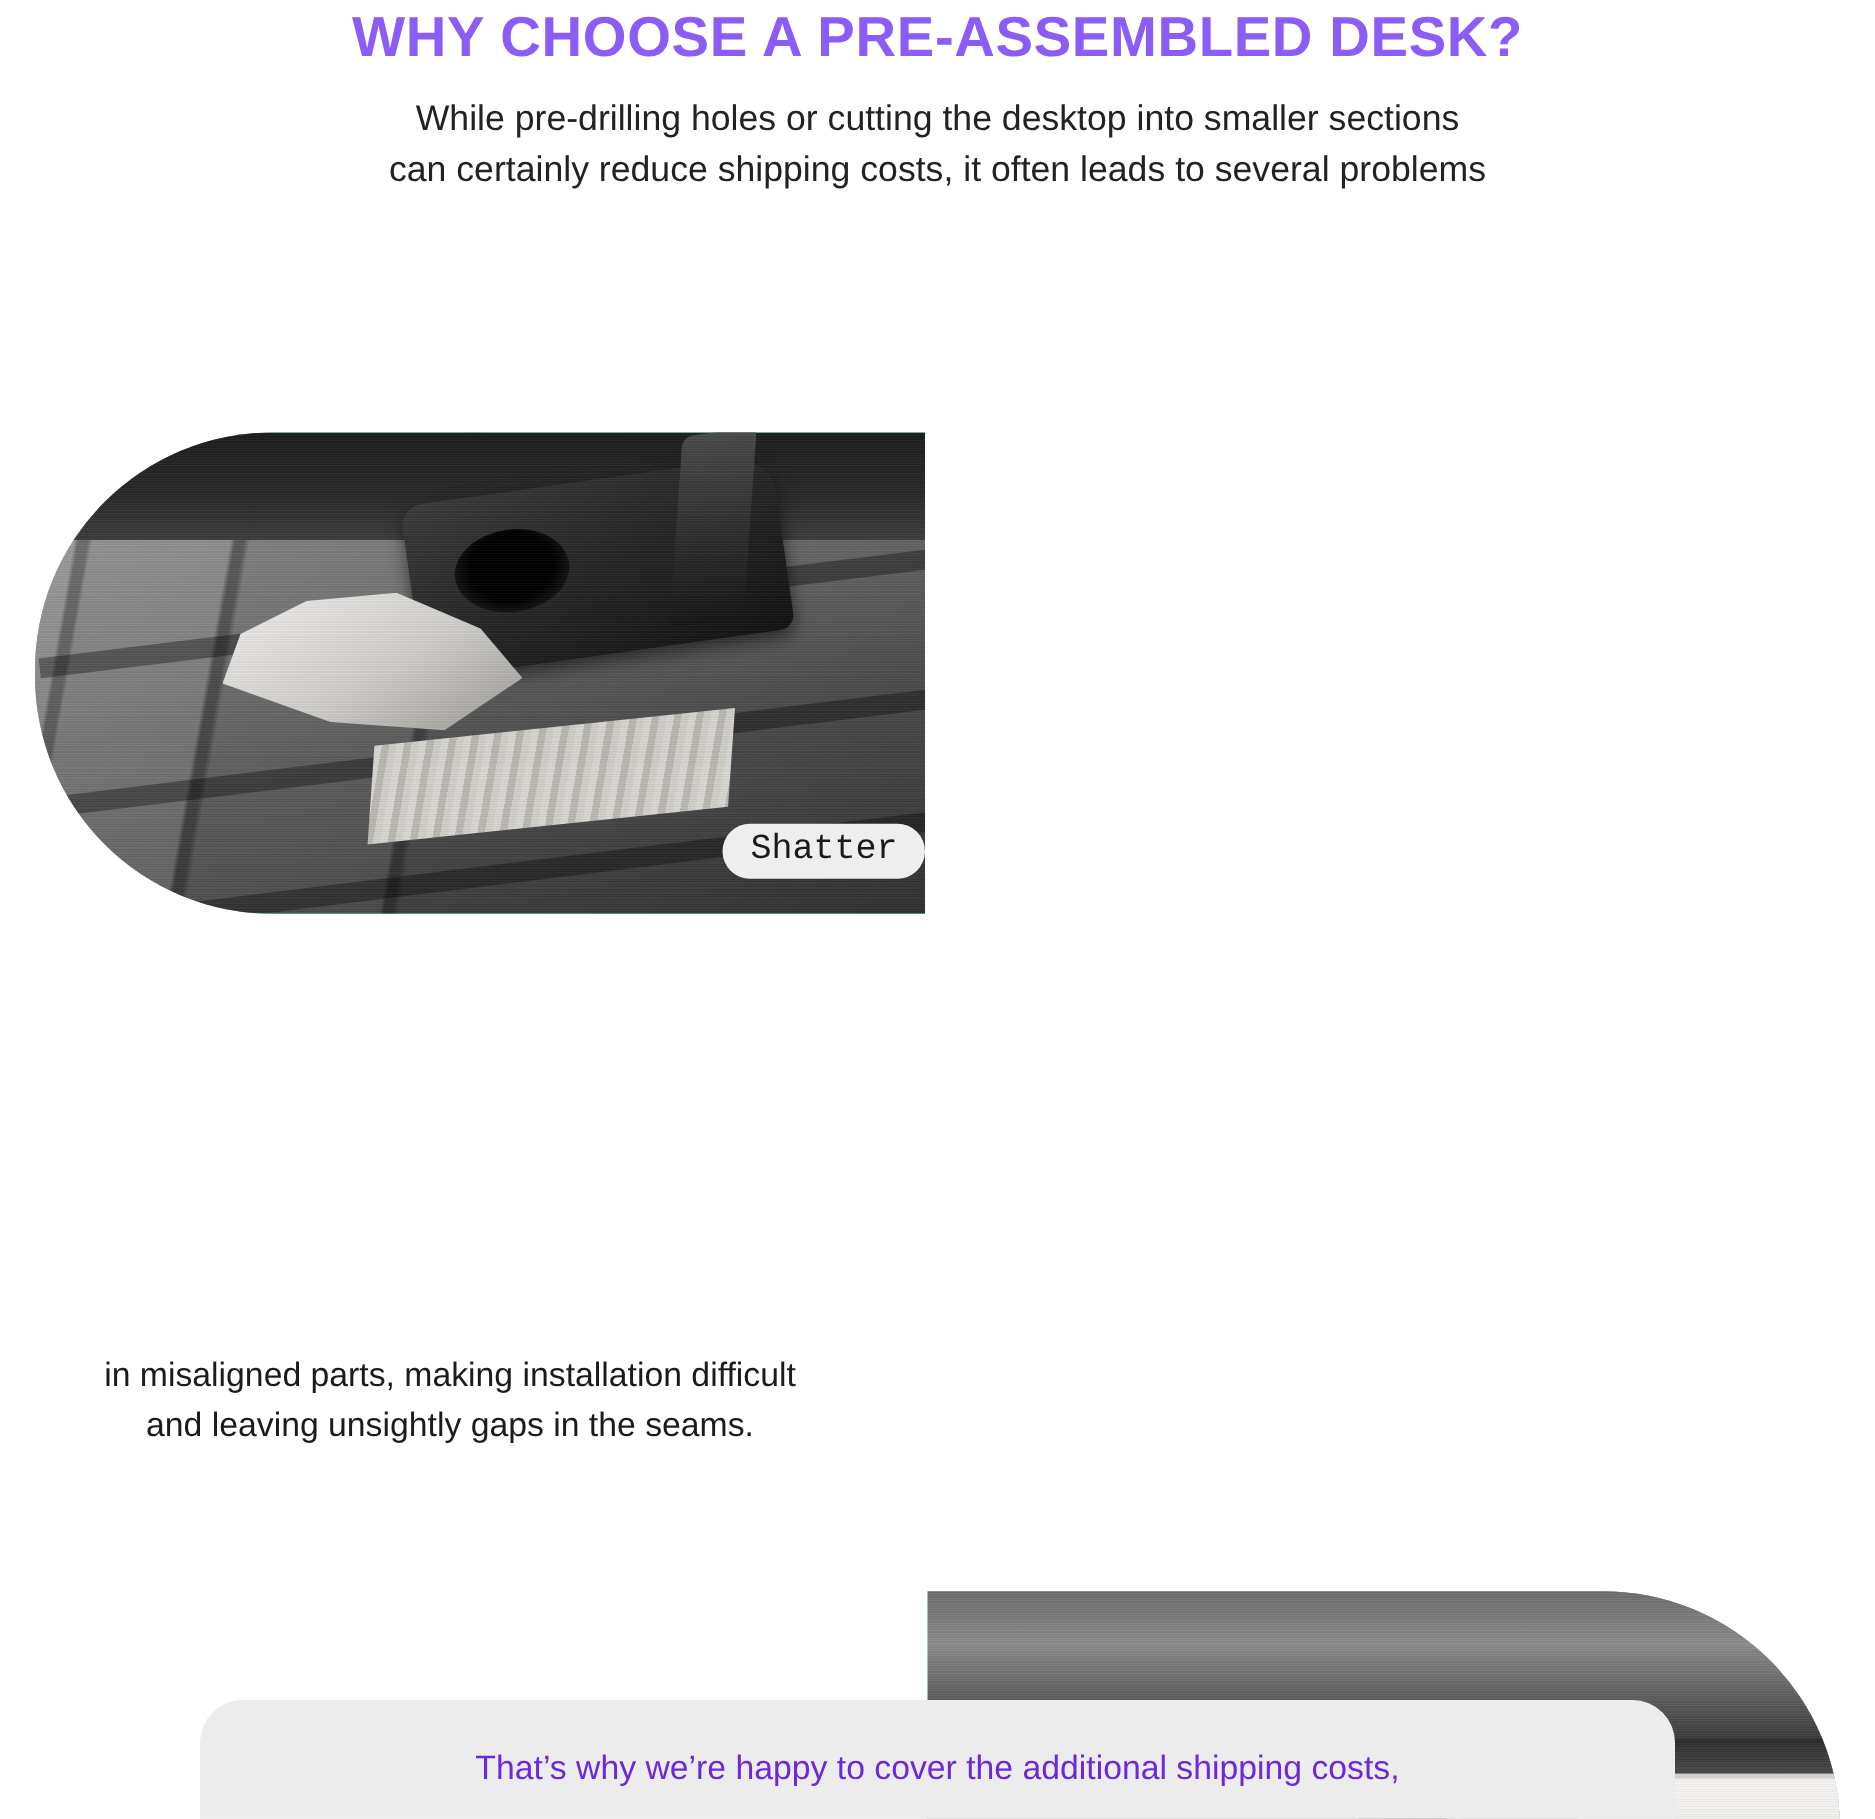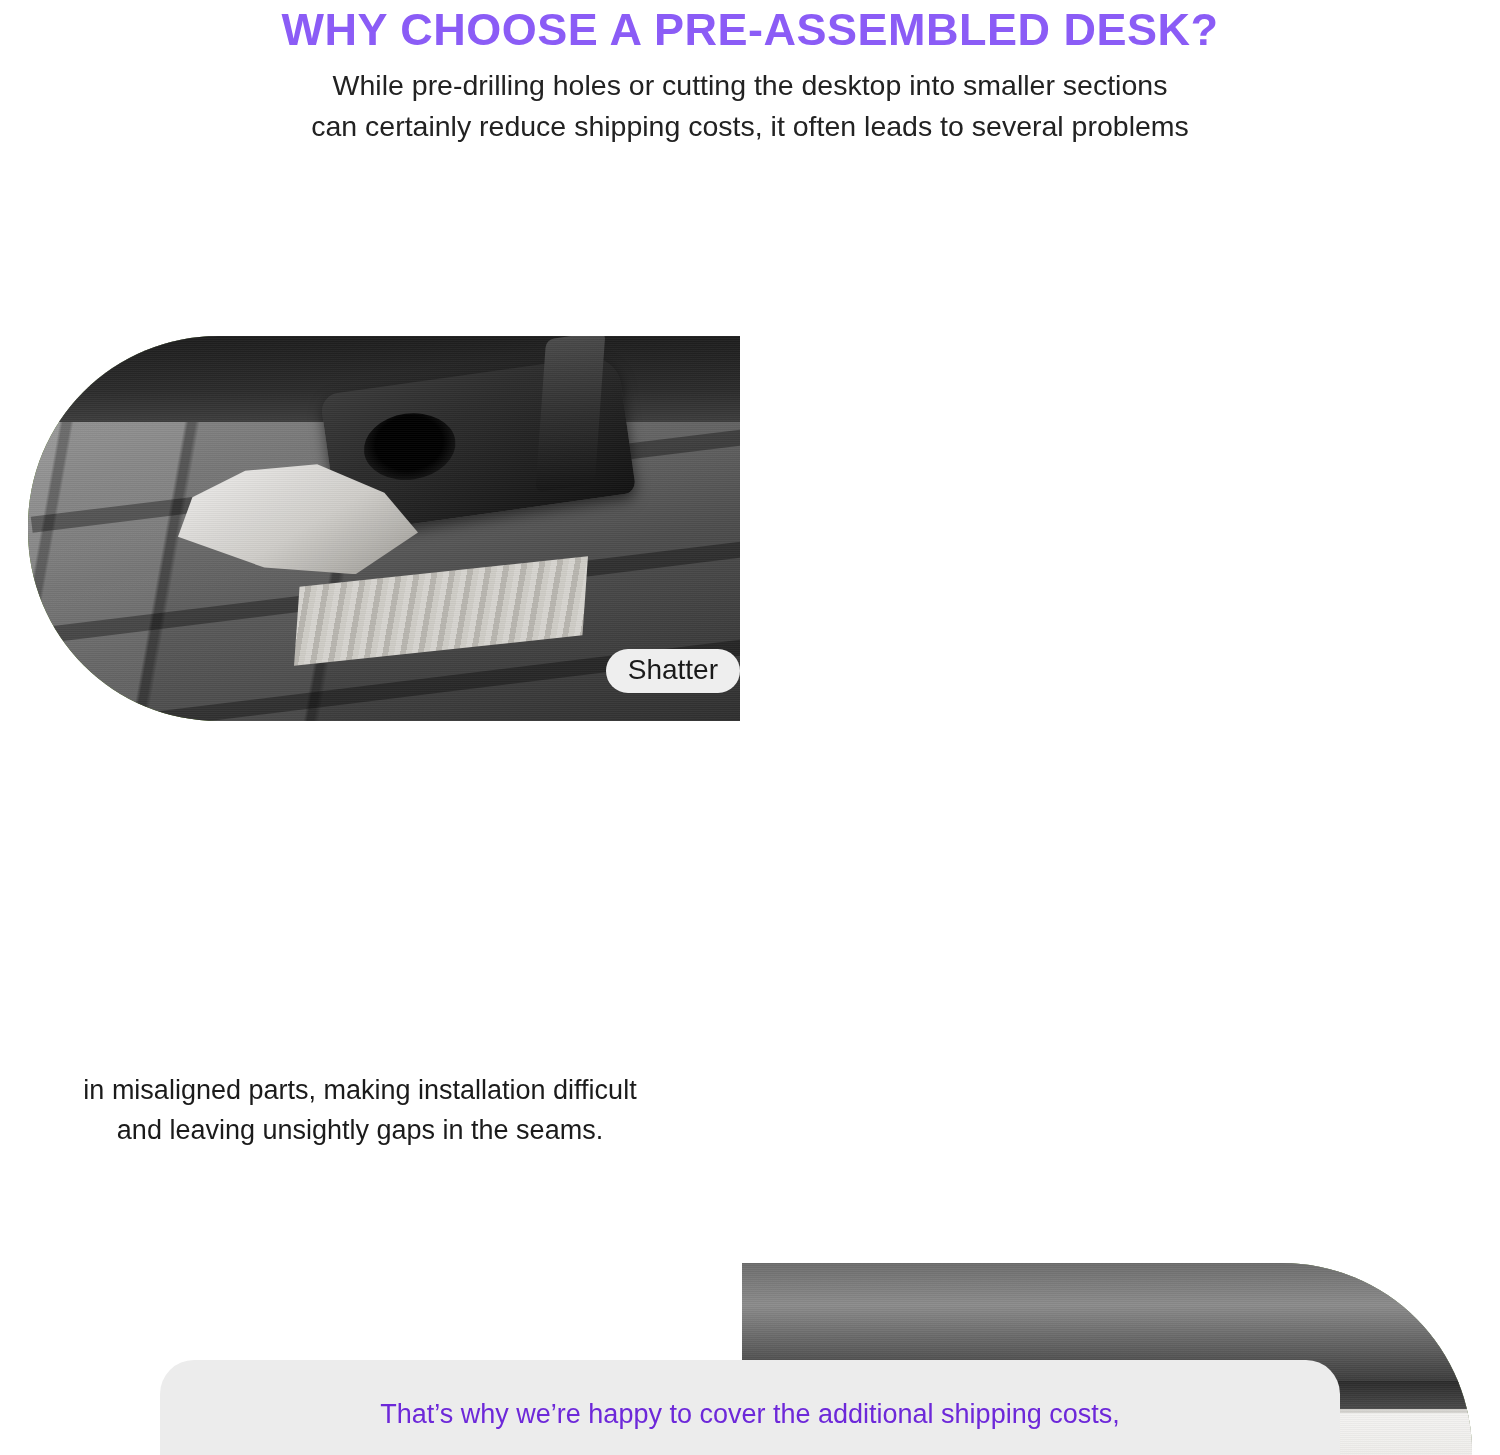--- a/index.html
+++ b/index.html
@@ -26,28 +26,29 @@
     font-weight: bold;
     color: #8b5cf6;
     letter-spacing: 0.5px;
     line-height: 1.05;
     margin: 0;
   }
   .subtitle {
     font-size: 28.5px;
     color: #222;
     line-height: 1.42;
-    margin: 12px auto 0;
+    margin: 22px auto 0;
     width: 1200px;
   }
 
   .photo {
     position: relative;
     overflow: hidden;
-    background: #4d7c0f;
+    background: #5eead4;
+    font-family: Liberation Mono, monospace;
   }
 
   .caption-chip {
     position: absolute;
     background: #eeeeee;
     color: #1a1a1a;
     border-radius: 26px;
     padding: 7px 22px 9px;
     font-size: 28px;
     line-height: 1;

